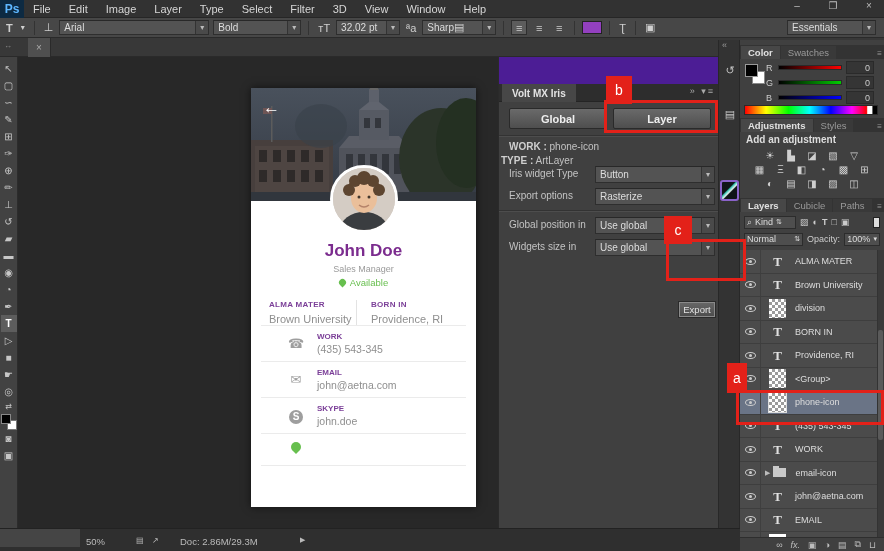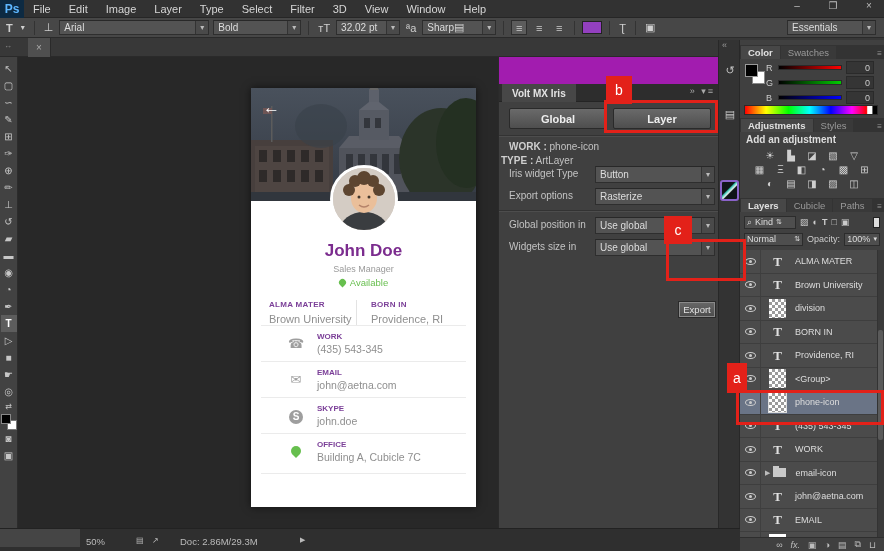--- a/index.html
+++ b/index.html
@@ -50,21 +50,21 @@
   .info-label{color:#7b3f98;font-size:8px;font-weight:bold;letter-spacing:.3px}
   .info-value{color:#8f8f8f;font-size:11px;margin-top:4px}
   .contact-row{display:flex;align-items:center;gap:12px;padding:6px 0 6px 26px;border-top:1px solid #ebebeb;margin:0 10px}
   .contact-row:first-of-type{margin-top:10px}
   .c-icon{width:18px;color:#9e9e9e;font-size:13px;text-align:center}
   .skype-badge{display:inline-block;width:14px;height:14px;border-radius:50%;background:#9e9e9e;color:#fff;font-size:10px;font-weight:bold;text-align:center;line-height:14px}
   .c-label{color:#7b3f98;font-size:8px;font-weight:bold}
   .c-value{color:#8f8f8f;font-size:10.5px;margin-top:2px}
   .card-end{margin:4px 10px 0;border-top:1px solid #ebebeb}
   
-  .iris{left:498px;top:57px;width:220px;height:471px;background:#a21caf;border-left:1px solid #2a2a2a}
+  .iris{left:498px;top:57px;width:220px;height:471px;background:#4c1d95;border-left:1px solid #2a2a2a}
   .iris-tabbar{position:absolute;left:0;top:27px;width:220px;height:18px;background:#2d2d2d;border-bottom:1px solid #242424}
   .iris-tab{position:absolute;left:3px;top:0;height:18px;background:#474747;padding:0 10px;display:flex;align-items:center;font-size:10px;font-weight:bold;color:#e3e3e3}
   .iris-tabicons{position:absolute;right:4px;top:2px;color:#aaa;font-size:9px;letter-spacing:2px}
   .iris-body{position:absolute;left:0;top:45px;width:220px;height:426px;background:#404040}
   .seg-btn{position:absolute;height:21px;background:linear-gradient(#6a6a6a,#4e4e4e);border:1px solid #2a2a2a;border-radius:2px;color:#eee;font-weight:bold;font-size:11px;display:flex;align-items:center;justify-content:center}
   .iris-line{position:absolute;font-size:10px;color:#c3c3c3}
   .iris-line b{color:#cfcfcf}
   .iris-field-label{position:absolute;left:10px;font-size:10px;color:#c3c3c3}
   .iris-dd{position:absolute;left:96px;width:120px;height:17px}
   .iris-div{position:absolute;left:0;width:220px;border-top:1px solid #333;border-bottom:1px solid #4d4d4d}
@@ -321,24 +321,20 @@
       </div>
       <div class="contact-row">
         <span class="c-icon"><span class="skype-badge">S</span></span>
         <div>
           <div class="c-label">SKYPE</div>
           <div class="c-value">john.doe</div>
         </div>
       </div>
       <div class="contact-row">
         <span class="c-icon"><span class="pin big"></span></span>
-        <div>
-          <div class="c-label">OFFICE</div>
-          <div class="c-value">Building A, Cubicle 7C</div>
-        </div>
       </div>
       <div class="card-end"></div>
     </div>
   </div>
 
   <div class="abs iris">
     <div class="iris-tabbar">
       <div class="iris-tab">Volt MX Iris</div>
       <div class="iris-tabicons">
         <span>»</span>

